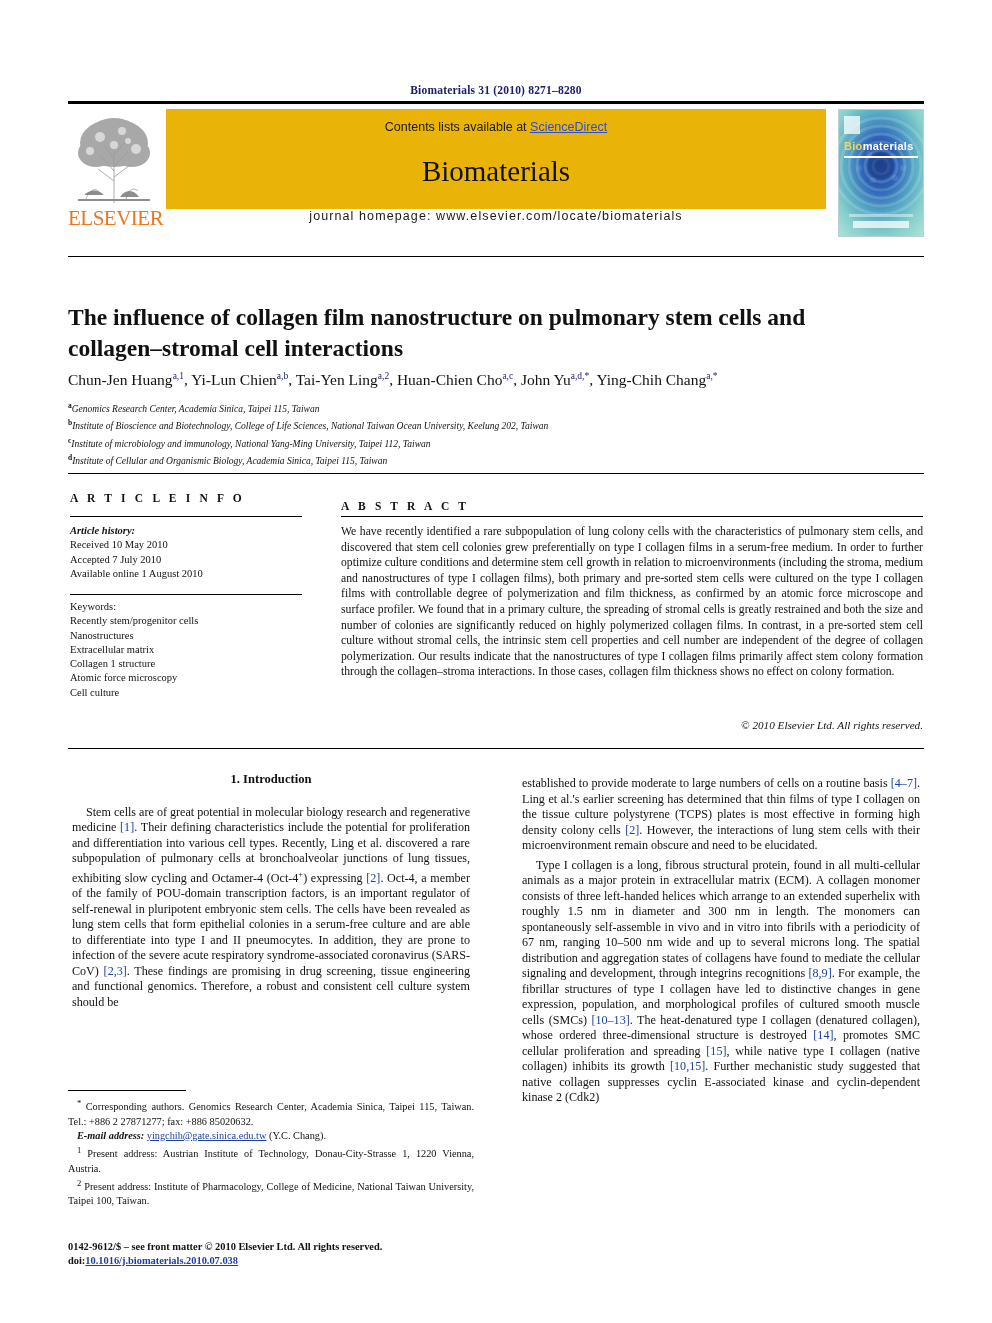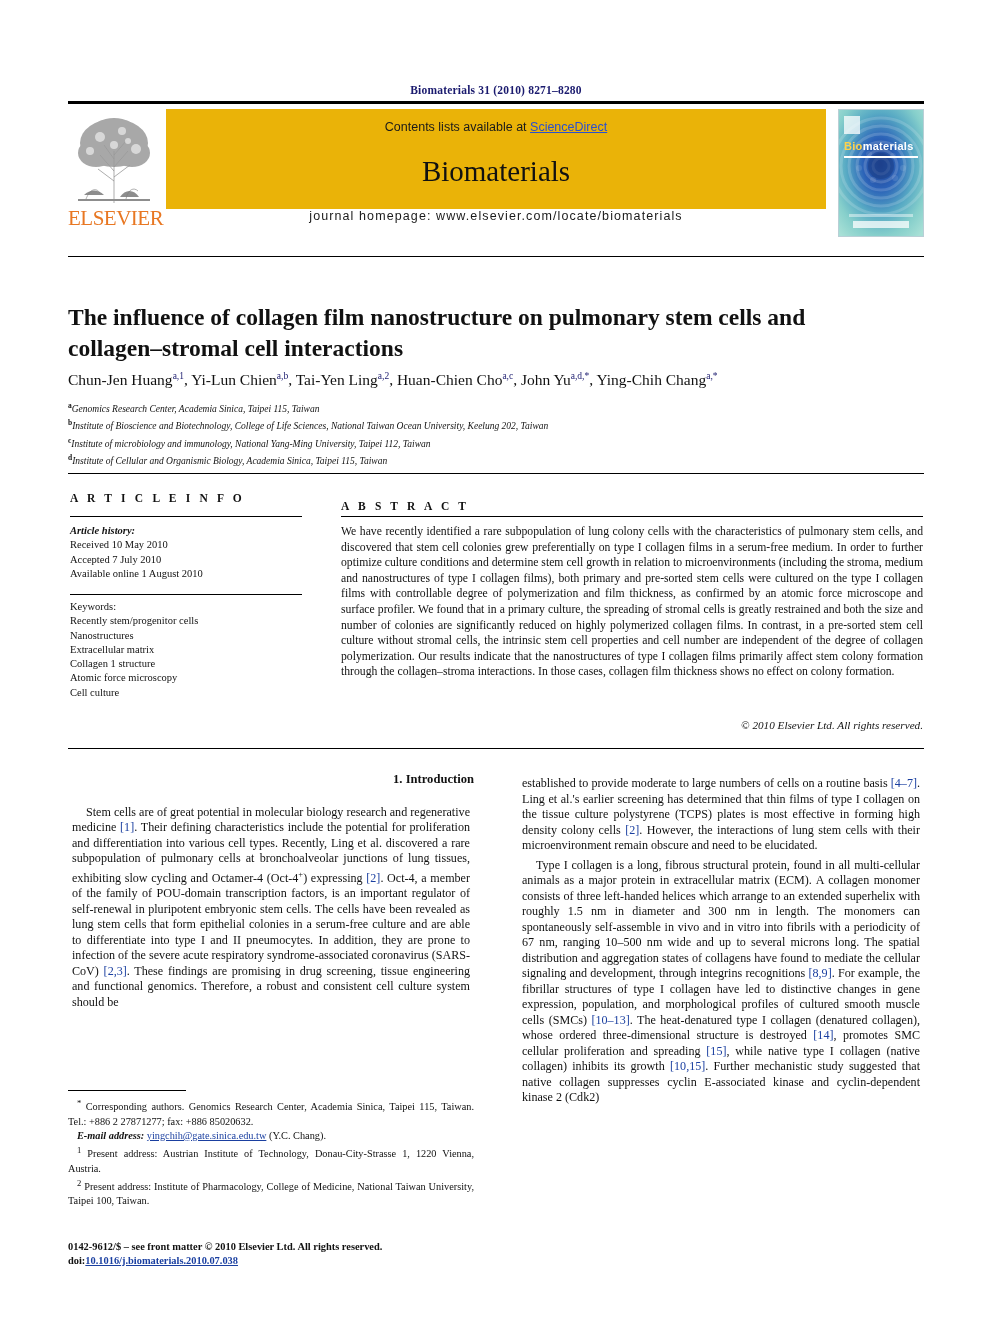--- a/index.html
+++ b/index.html
@@ -303,21 +303,21 @@
     hyphens: auto;
   }
   .col-left  { left: 68px; }
   .col-right { left: 518px; }
 
   .sect-title {
     font-family: "Liberation Serif", serif;
     font-size: 12.6px;
     font-weight: bold;
     margin: 0 0 17px 0;
-    text-align: right;
+    text-align: center;
   }
   .body-col p { margin: 4px; text-indent: 14px; }
   .body-col p.cont { text-indent: 0; }
   .ref { color: #1a3fa0; }
   sup.pl { font-size: 8.5px; vertical-align: super; }
 
   
   .fn-rule {
     position: absolute;
     left: 68px; top: 1090px;

